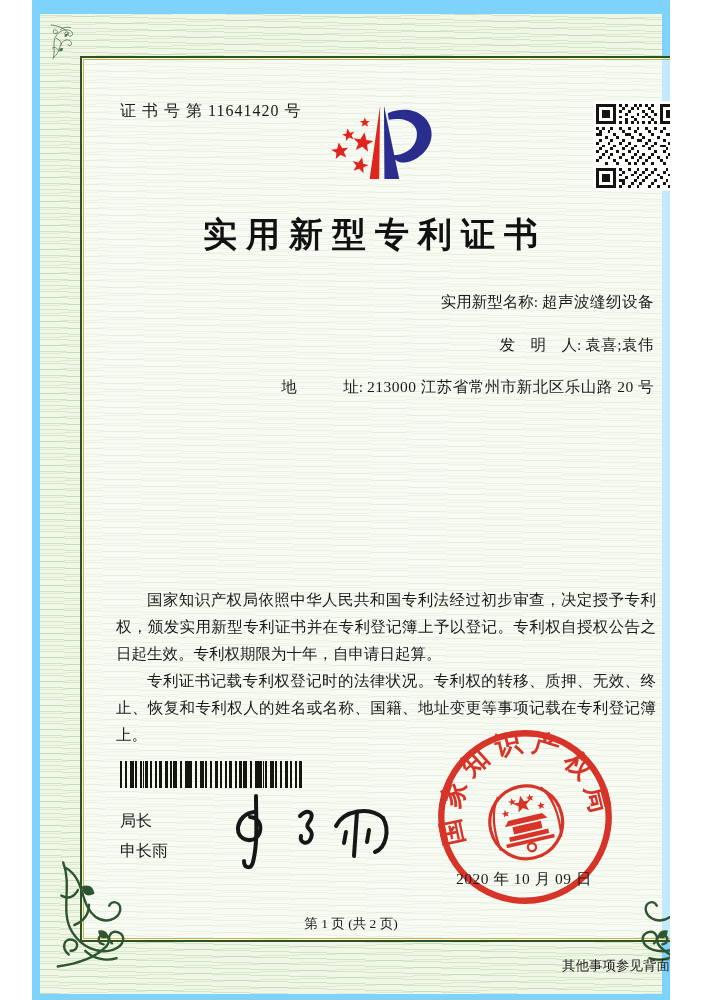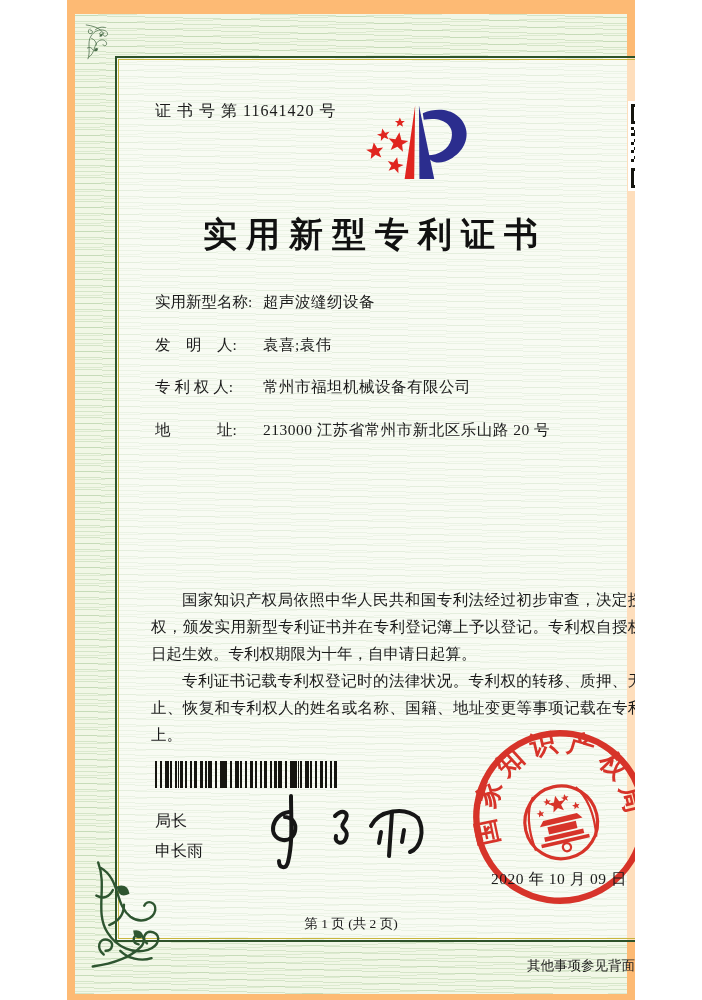--- a/index.html
+++ b/index.html
@@ -1,18 +1,18 @@
 <!DOCTYPE html>
 <html><head>
 <meta charset="utf-8">
 <style>
   html,body{margin:0;padding:0;background:#ffffff;}
   .page{
-    position:relative;width:568px;height:1000px;margin:0 auto;
-    background:#fdba74;overflow:hidden;
+    position:relative;width:638px;height:1000px;margin:0 auto;
+    background:#7dd3fc;overflow:hidden;
     font-family:"Liberation Serif","DejaVu Serif",serif;color:#1a1a1a;
   }
   
   .pattern-bg{
     position:absolute;left:8px;top:14px;right:8px;bottom:6px;
     background-color:#f1f7e6;
     background-image:
       repeating-linear-gradient(1.5deg, rgba(146,186,128,.30) 0 1px, transparent 1px 6px),
       repeating-linear-gradient(-1.5deg, rgba(146,186,128,.22) 0 1px, transparent 1px 8px);
   }
@@ -24,21 +24,21 @@
   .frame::after{
     content:"";position:absolute;left:1px;top:1px;right:1px;bottom:1px;
     border:1px solid #c9b63e;pointer-events:none;
   }
   .abs{position:absolute;}
   .cert-no{left:88px;top:101px;font-size:16px;letter-spacing:1px;}
   .logo{left:276px;top:96px;}
   .qr{left:561px;top:101px;}
   .title{left:0;right:0;top:212px;text-align:center;font-size:34px;font-weight:bold;letter-spacing:9px;color:#111;padding-left:48px;}
   .fields{left:88px;top:292px;width:534px;font-size:15.5px;}
-  .field-row{position:relative;height:42.6px;white-space:nowrap;}
+  .field-row{position:relative;height:42.6px;white-space:nowrap;text-align:right;}
   .field-label{display:inline-block;width:104px;}
   .field-value{letter-spacing:.5px;}
   .field-pair2{position:absolute;left:282px;top:0;}
   .field-pair2 .field-label{width:auto;margin-right:8px;}
   .body-text{left:84px;top:586px;width:540px;font-size:15.5px;line-height:27px;text-align:justify;}
   .body-text p{margin:0;text-indent:2em;}
   .barcode{left:88px;top:761px;width:183px;height:27px;
     background:
       repeating-linear-gradient(90deg,#15150f 0 2px,transparent 2px 5px),
       repeating-linear-gradient(90deg,transparent 0 11px,#15150f 11px 14px),
@@ -129,24 +129,20 @@
   <div class="abs title">实用新型专利证书</div>
 
   <div class="abs fields">
     <div class="field-row">
       <span class="field-label">实用新型名称:</span>
       <span class="field-value">超声波缝纫设备</span>
     </div>
     <div class="field-row">
       <span class="field-label">发　明　人:</span>
       <span class="field-value">袁喜;袁伟</span>
-    </div>
-    <div class="field-row">
-      <span class="field-label">专 利 权 人:</span>
-      <span class="field-value">常州市福坦机械设备有限公司</span>
     </div>
     <div class="field-row">
       <span class="field-label">地　　　址:</span>
       <span class="field-value">213000 江苏省常州市新北区乐山路 20 号</span>
     </div>
   </div>
 
   <div class="abs body-text">
     <p>国家知识产权局依照中华人民共和国专利法经过初步审查，决定授予专利权，颁发实用新型专利证书并在专利登记簿上予以登记。专利权自授权公告之日起生效。专利权期限为十年，自申请日起算。</p>
     <p>专利证书记载专利权登记时的法律状况。专利权的转移、质押、无效、终止、恢复和专利权人的姓名或名称、国籍、地址变更等事项记载在专利登记簿上。</p>

